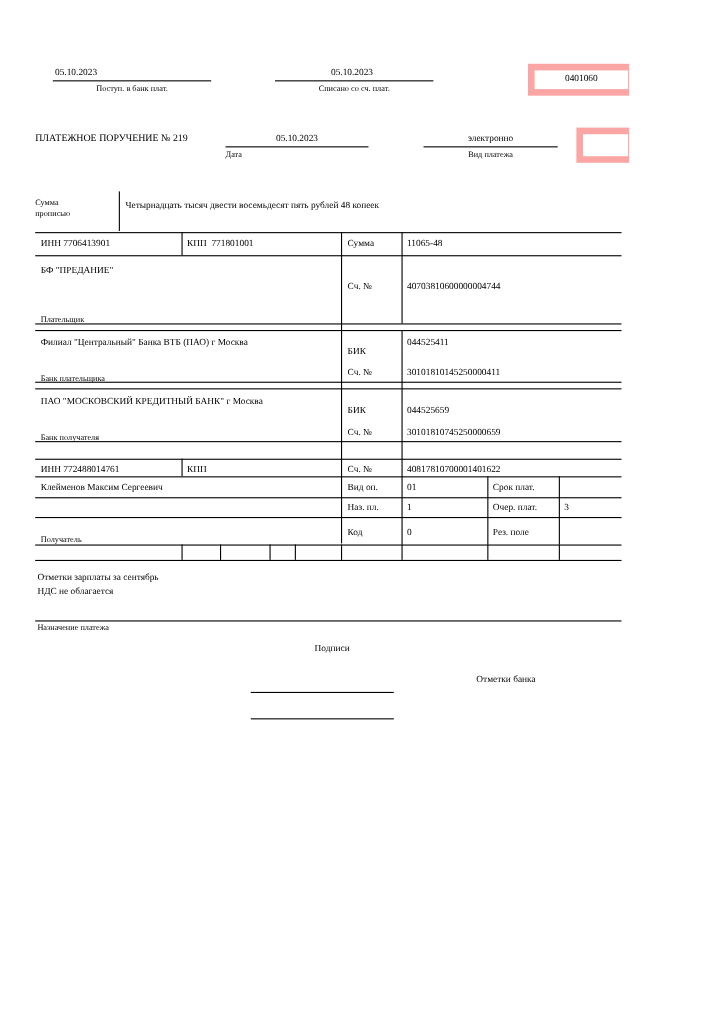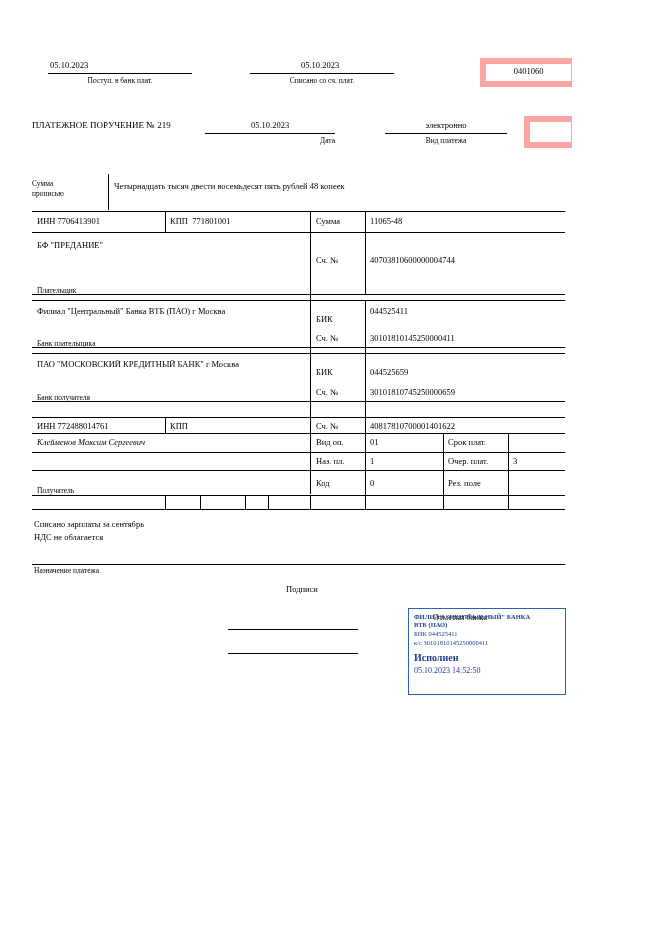--- a/index.html
+++ b/index.html
@@ -83,21 +83,21 @@
   <div class="abs" style="left:250px; top:44px; width:140px; text-align:center;">05.10.2023</div>
   <div class="line" style="left:250px; top:57px; width:144px;"></div>
   <div class="abs lbl" style="left:250px; top:60px; width:144px; text-align:center;">Списано со сч. плат.</div>
 
   <div class="code-box" style="left:480px; top:42px; width:85px; height:17px;">0401060</div>
 
   <div class="abs title-row" style="left:32px; top:104px;">ПЛАТЕЖНОЕ ПОРУЧЕНИЕ № 219</div>
 
   <div class="abs" style="left:205px; top:104px; width:130px; text-align:center;">05.10.2023</div>
   <div class="line" style="left:205px; top:117px; width:130px;"></div>
-  <div class="abs lbl" style="left:205px; top:120px; width:130px; text-align:right;">Дата</div>
+  <div class="abs lbl" style="left:205px; top:120px; width:130px; text-align:left;">Дата</div>
 
   <div class="abs" style="left:385px; top:104px; width:122px; text-align:center;">электронно</div>
   <div class="line" style="left:385px; top:117px; width:122px;"></div>
   <div class="abs lbl" style="left:385px; top:120px; width:122px; text-align:center;">Вид платежа</div>
 
   <div class="code-box" style="left:524px; top:100px; width:41px; height:20px;"></div>
 
   <div class="abs lbl" style="left:32px; top:163px;">Сумма</div>
   <div class="abs lbl" style="left:32px; top:173px;">прописью</div>
   <div class="vline" style="left:108px; top:158px; height:36px;"></div>
@@ -161,52 +161,44 @@
   <div class="cell" style="left:370px; top:351px;">044525659</div>
   <div class="cell" style="left:316px; top:371px;">Сч. №</div>
   <div class="cell" style="left:370px; top:371px;">30101810745250000659</div>
   <div class="cell sm" style="left:37px; top:377px;">Банк получателя</div>
 
   <div class="cell" style="left:37px; top:405px;"><span>ИНН</span>&nbsp;<span>772488014761</span></div>
   <div class="cell" style="left:170px; top:405px;"><span>КПП</span>&nbsp;<span></span></div>
   <div class="cell" style="left:316px; top:405px;">Сч. №</div>
   <div class="cell" style="left:370px; top:405px;">40817810700001401622</div>
 
-  <div class="cell" style="left:37px; top:421px;font-style:italic;">Клейменов Максим Сергеевич</div>
+  <div class="cell" style="left:37px; top:421px;">Клейменов Максим Сергеевич</div>
   <div class="cell sm" style="left:37px; top:470px;">Получатель</div>
 
   <div class="cell" style="left:316px; top:421px;">Вид оп.</div>
   <div class="cell" style="left:370px; top:421px;">01</div>
   <div class="cell" style="left:448px; top:421px;">Срок плат.</div>
   <div class="cell" style="left:513px; top:421px;"></div>
 
   <div class="cell" style="left:316px; top:440px;">Наз. пл.</div>
   <div class="cell" style="left:370px; top:440px;">1</div>
   <div class="cell" style="left:448px; top:440px;">Очер. плат.</div>
   <div class="cell" style="left:513px; top:440px;">3</div>
 
   <div class="cell" style="left:316px; top:462px;">Код</div>
   <div class="cell" style="left:370px; top:462px;">0</div>
   <div class="cell" style="left:448px; top:462px;">Рез. поле</div>
   <div class="cell" style="left:513px; top:462px;"></div>
 
-  <div class="cell" style="left:34px; top:503px;">Списано зарплаты за сентябрь</div>
+  <div class="cell" style="left:34px; top:503px;">Отметки зарплаты за сентябрь</div>
   <div class="cell" style="left:34px; top:516px;">НДС не облагается</div>
   <div class="line" style="left:32px; top:548px; width:533px;"></div>
   <div class="cell sm" style="left:34px; top:550px;">Назначение платежа</div>
 
   <div class="cell" style="left:286px; top:568px;">Подписи</div>
   <div class="cell" style="left:433px; top:568px;margin-top:28px;">Отметки банка</div>
 
 
   <div class="sig-line" style="left:228px; top:613px;"></div>
   <div class="sig-line" style="left:228px; top:637px;"></div>
 
-  <div class="stamp-right">
-    <div class="r1">ФИЛИАЛ "ЦЕНТРАЛЬНЫЙ" БАНКА</div>
-    <div class="r1">ВТБ (ПАО)</div>
-    <div class="r2">БИК 044525411</div>
-    <div class="r2">к/с 30101810145250000411</div>
-    <div class="r3">Исполнен</div>
-    <div class="r4">05.10.2023 14:52:50</div>
-  </div>
 
 </div>
 
 </body></html>

